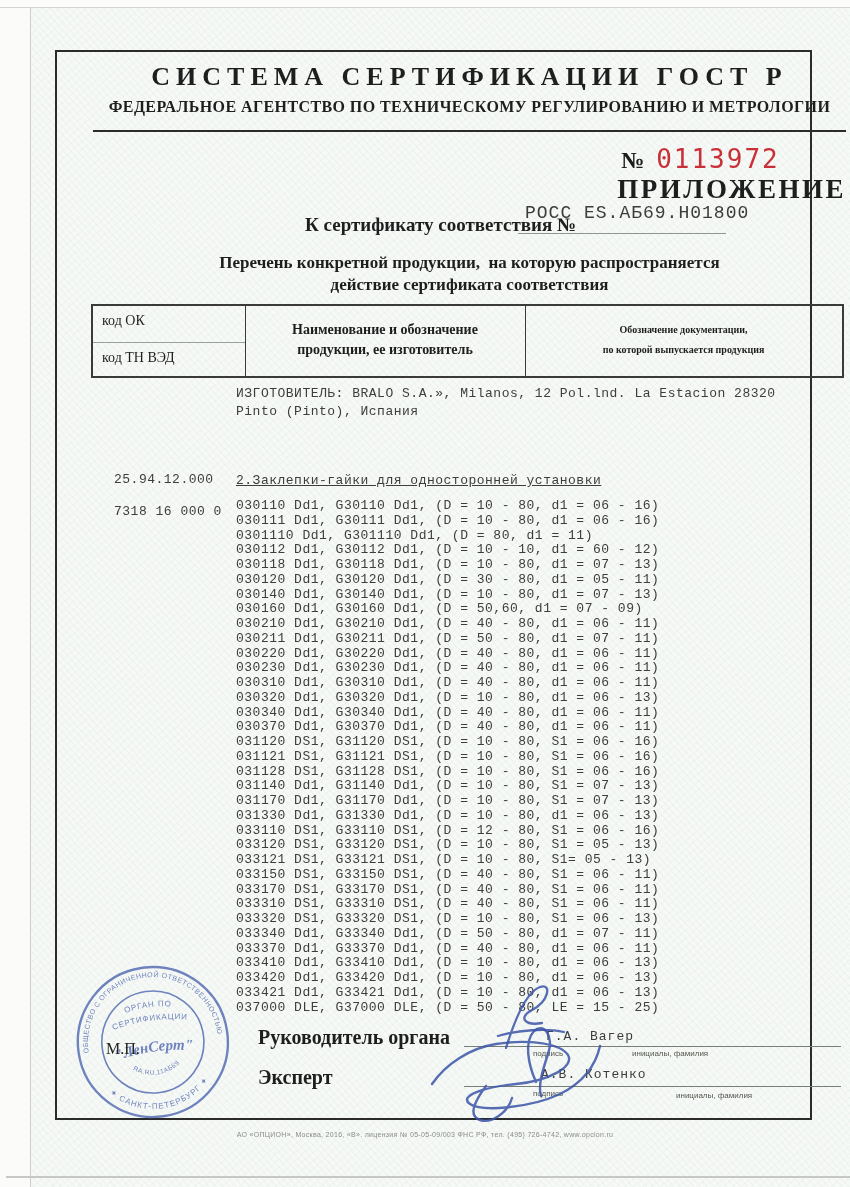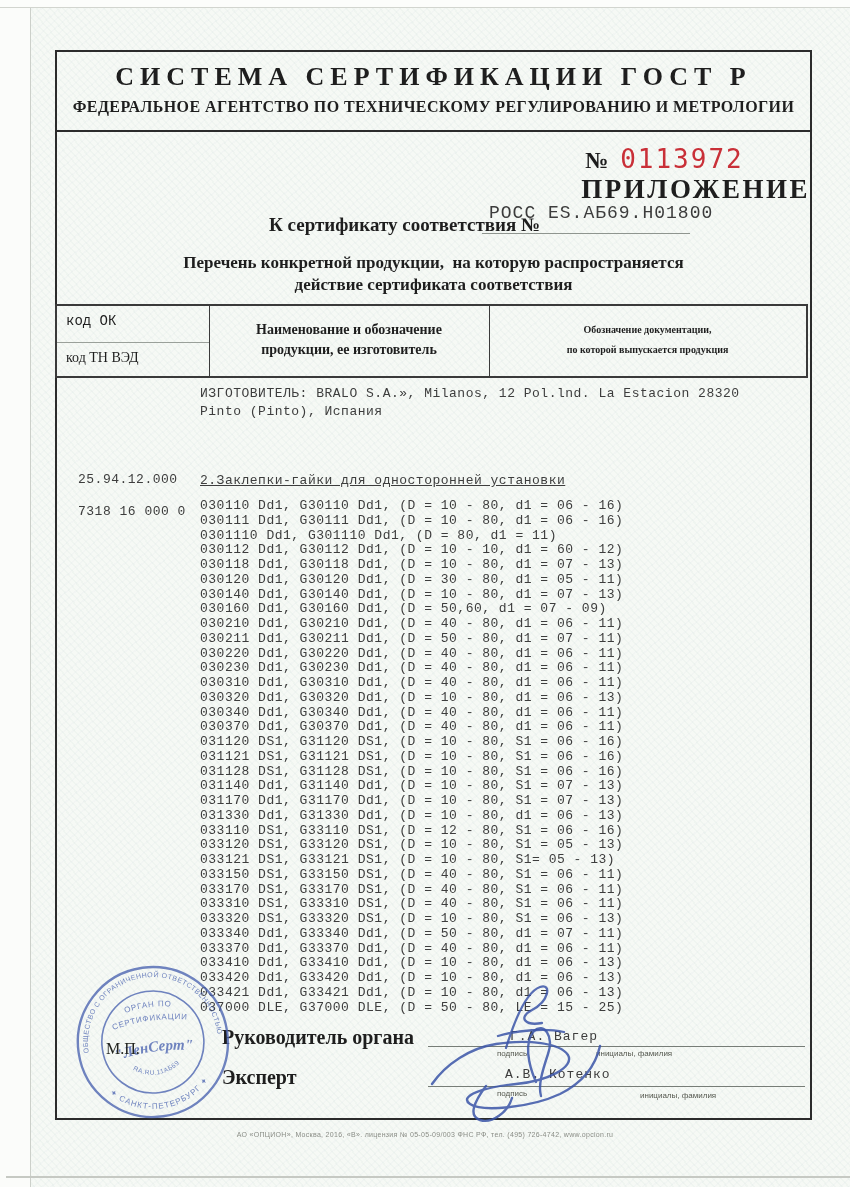--- a/index.html
+++ b/index.html
@@ -16,21 +16,21 @@
       repeating-linear-gradient(48deg, rgba(120,170,150,0.05) 0 1.5px, rgba(255,255,255,0) 1.5px 5px),
       repeating-linear-gradient(-42deg, rgba(140,155,195,0.04) 0 1.5px, rgba(255,255,255,0) 1.5px 6px);
   }
   .scan-left{position:absolute;left:0;top:0;width:30px;height:100%;background:#fbfcfa;border-right:1px solid #ccd0ca;}
   .scan-top{position:absolute;left:0;top:0;width:100%;height:7px;background:#fcfdfb;border-bottom:1px solid #d2d5cf;}
   .page-edge-bottom{position:absolute;top:1176px;left:6px;right:0;height:2px;background:#c6c9c3;}
   .frame{
     position:absolute;left:55px;top:50px;width:753px;height:1066px;
     border:2px solid #2b2b2b;
   }
-  .fr{position:absolute;}
+  .fr{position:absolute;margin-left:36px;}
   .sys-title{top:10px;left:0;width:100%;text-align:center;font-size:26px;font-weight:700;letter-spacing:6px;}
   .agency{top:46px;left:0;width:100%;text-align:center;font-size:16px;font-weight:700;letter-spacing:0.4px;}
   .header-sep{top:78px;left:0;width:100%;height:0;border-bottom:2px solid #2b2b2b;}
   .form-no{top:92px;left:528px;white-space:nowrap;}
   .no-sign{font-size:23px;font-weight:700;color:#1c1c1c;}
   .no-value{
     font-family:"DejaVu Sans Mono","Liberation Mono",monospace;
     font-size:26px;color:#c93038;letter-spacing:2px;margin-left:8px;
   }
   .doc-title{top:122px;left:0;width:100%;text-align:right;font-size:27px;font-weight:700;letter-spacing:2.5px;}
@@ -40,21 +40,21 @@
     font-family:"Liberation Mono","DejaVu Sans Mono",monospace;
     font-size:18px;letter-spacing:1px;color:#3c3c3c;
   }
   .cert-underline{top:181px;left:425px;width:208px;border-top:1px solid #8f958f;}
   .subtitle{left:0;width:100%;text-align:center;font-size:17px;font-weight:700;white-space:pre;font-family:Liberation Serif, serif;}
   .sub1{top:201px;}
   .sub2{top:223px;}
   .thead{top:252px;left:-2px;width:753px;height:74px;border:2px solid #3a3a3a;box-sizing:border-box;}
   .thead .vline{position:absolute;top:0;bottom:0;width:0;border-left:1.5px solid #3a3a3a;}
   .v1{left:152px;} .v2{left:432px;}
-  .c1a{position:absolute;top:7px;left:9px;font-size:14px;font-family:Liberation Mono, monospace;}
+  .c1a{position:absolute;top:7px;left:9px;font-size:14px;}
   .c1sep{position:absolute;top:36px;left:0;width:152px;border-top:1px solid #9aa09a;}
   .c1b{position:absolute;top:44px;left:9px;font-size:14px;}
   .c2{position:absolute;left:152px;width:280px;top:14px;text-align:center;font-size:14px;font-weight:600;line-height:20px;}
   .c3{position:absolute;left:432px;right:0;top:14px;text-align:center;font-size:10px;font-weight:600;line-height:20px;}
   .mono{
     font-family:"Liberation Mono","DejaVu Sans Mono",monospace;
     font-size:13px;letter-spacing:0.5px;color:#3d3d3d;white-space:pre;
   }
   .mfg1{top:334px;left:143px;}
   .mfg2{top:352px;left:143px;}

